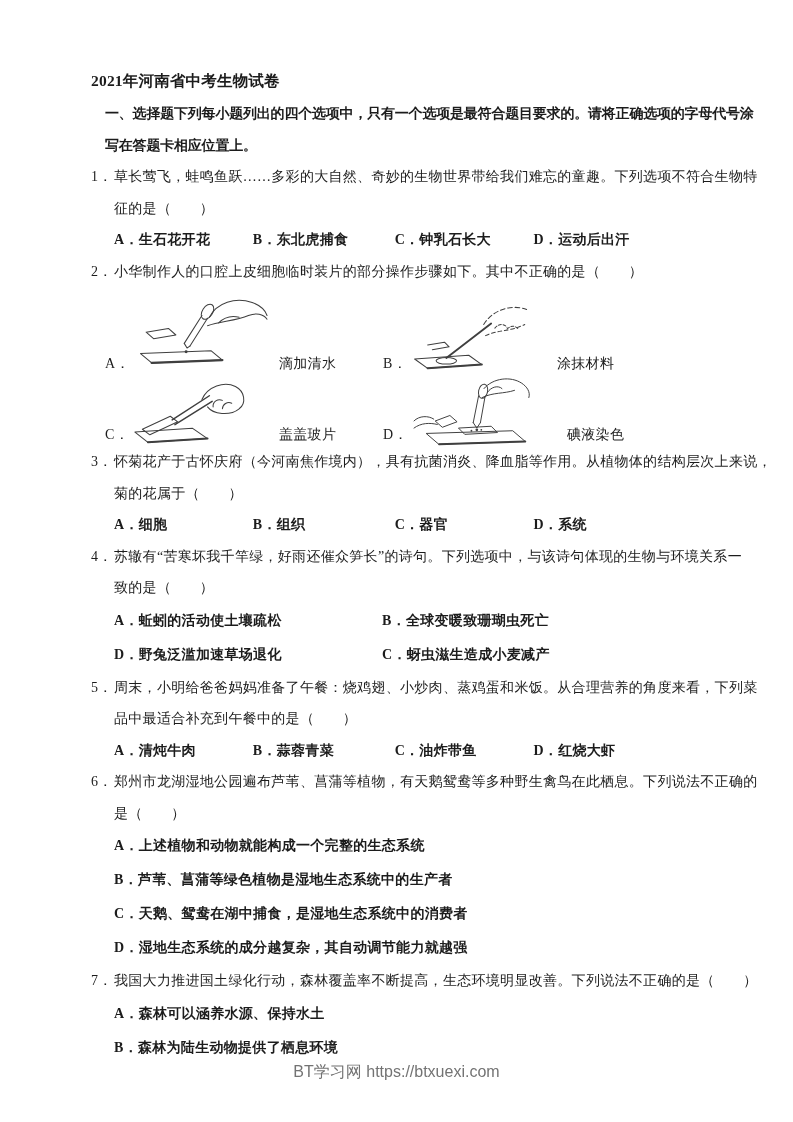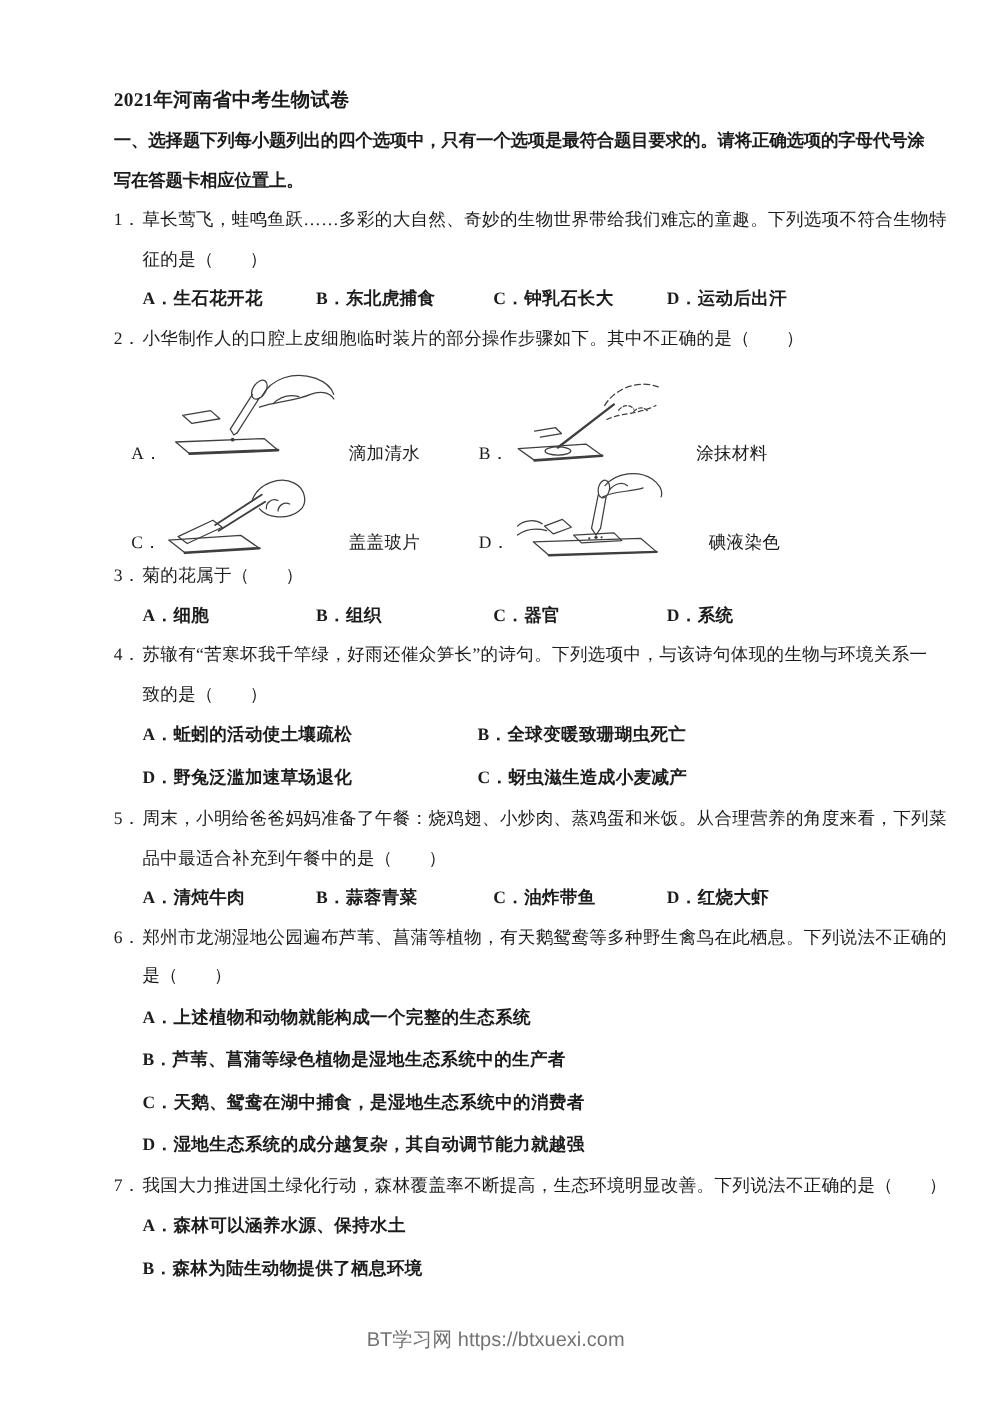--- a/index.html
+++ b/index.html
@@ -8,21 +8,21 @@
     font-family:"Liberation Serif","DejaVu Serif",serif;
     color:#1c1c1c;
     position:relative;
   }
   .page { padding:64px 54px 0 91px; }
   .title {
     font-size:15.5px; font-weight:bold; line-height:34px; letter-spacing:0.2px;
     white-space:nowrap;
   }
   .section-heading { font-weight:bold; font-size:14px; letter-spacing:-0.2px; }
-  .section-heading .line { line-height:31.5px; white-space:nowrap; }
+  .section-heading .line { line-height:31.5px; white-space:nowrap;margin-left:14px; }
   .question { font-size:14px; letter-spacing:0.3px; }
   .stem { display:flex; }
   .qnum { flex:none; width:23px; line-height:31.5px; }
   .stem-lines { flex:1; }
   .stem-lines .line { line-height:31.5px; white-space:nowrap; }
   .options { margin-left:23px; line-height:31.5px; white-space:nowrap;font-weight:bold; }
   .options.row4 span:nth-child(1){ display:inline-block; width:135px; }
   .options.row4 span:nth-child(2){ display:inline-block; width:138px; }
   .options.row4 span:nth-child(3){ display:inline-block; width:135px; }
   .options.grid2 { display:grid; grid-template-columns:268px auto; line-height:34px; }
@@ -158,20 +158,21 @@
         </span>
         <span class="fig-caption">碘液染色</span>
       </div>
     </div>
   </div>
 
   <div class="question">
     <div class="stem">
       <span class="qnum">3．</span>
       <div class="stem-lines">
+        <div class="line">怀菊花产于古怀庆府（今河南焦作境内），具有抗菌消炎、降血脂等作用。从植物体的结构层次上来说，</div>
         <div class="line">菊的花属于（　　）</div>
       </div>
     </div>
     <div class="options row4">
       <span>A．细胞</span>
       <span>B．组织</span>
       <span>C．器官</span>
       <span>D．系统</span>
     </div>
   </div>

